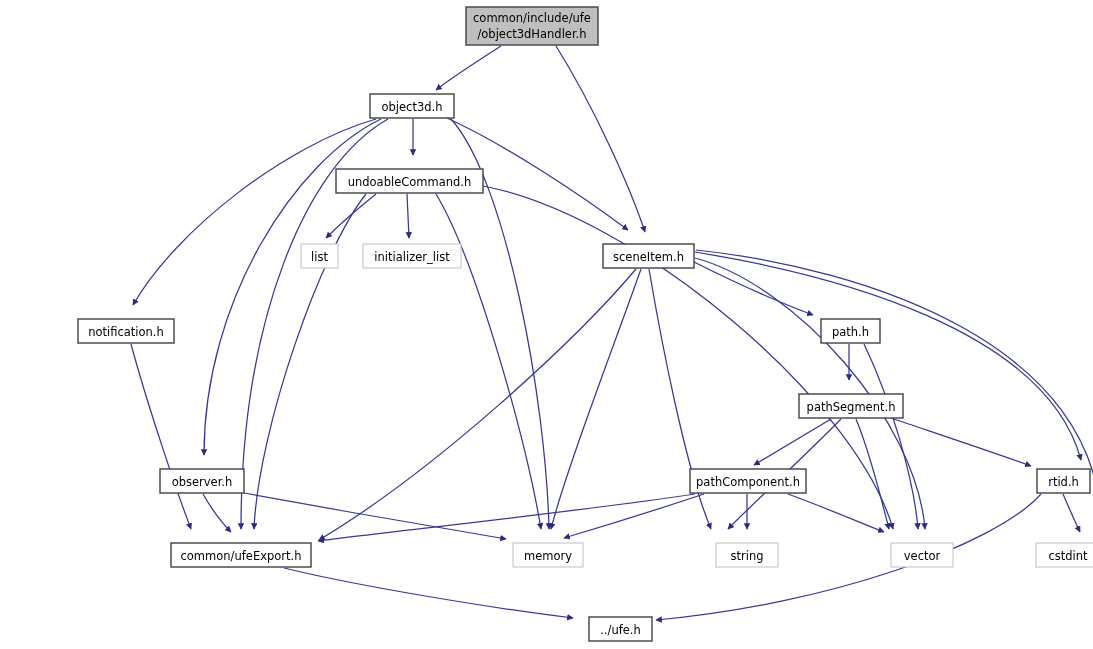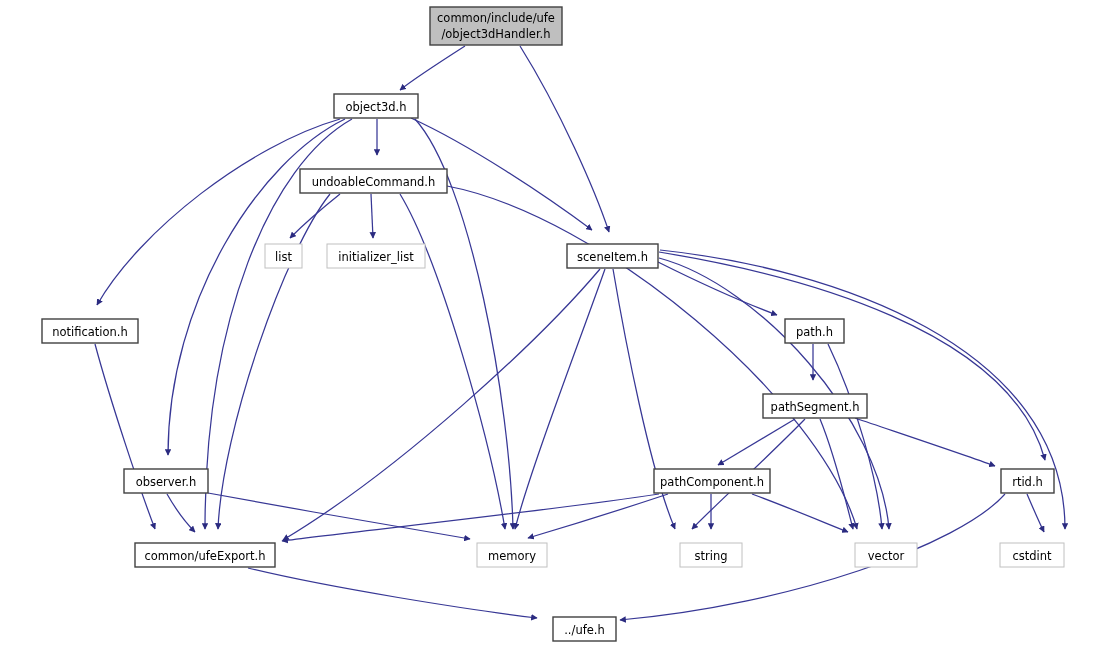--- a/index.html
+++ b/index.html
@@ -1,18 +1,18 @@
 <!DOCTYPE html>
 <html><head>
 <meta charset="utf-8">
 <style>
   html,body{margin:0;padding:0;background:#ffffff;}
   body{width:1093px;height:649px;overflow:hidden;
        font-family:"DejaVu Sans","Liberation Sans",sans-serif;}
-  #graph{position:relative;width:968px;height:649px;}
+  #graph{position:relative;width:968px;height:649px;margin-left:36px;}
   svg{position:absolute;left:0;top:0;width:1093px;height:649px;}
   .nodetext{font-size:11.5px;fill:#000000;dominant-baseline:middle;text-anchor:middle;}
 </style>
 </head>
 <body>
 
 <div id="graph">
   <svg id="svgroot" viewBox="0 0 1093 649" xmlns="http://www.w3.org/2000/svg">
     <defs>
       <marker id="arrow" viewBox="0 0 10 10" refX="9" refY="5" markerWidth="5.2" markerHeight="5.2" orient="auto-start-reverse">

